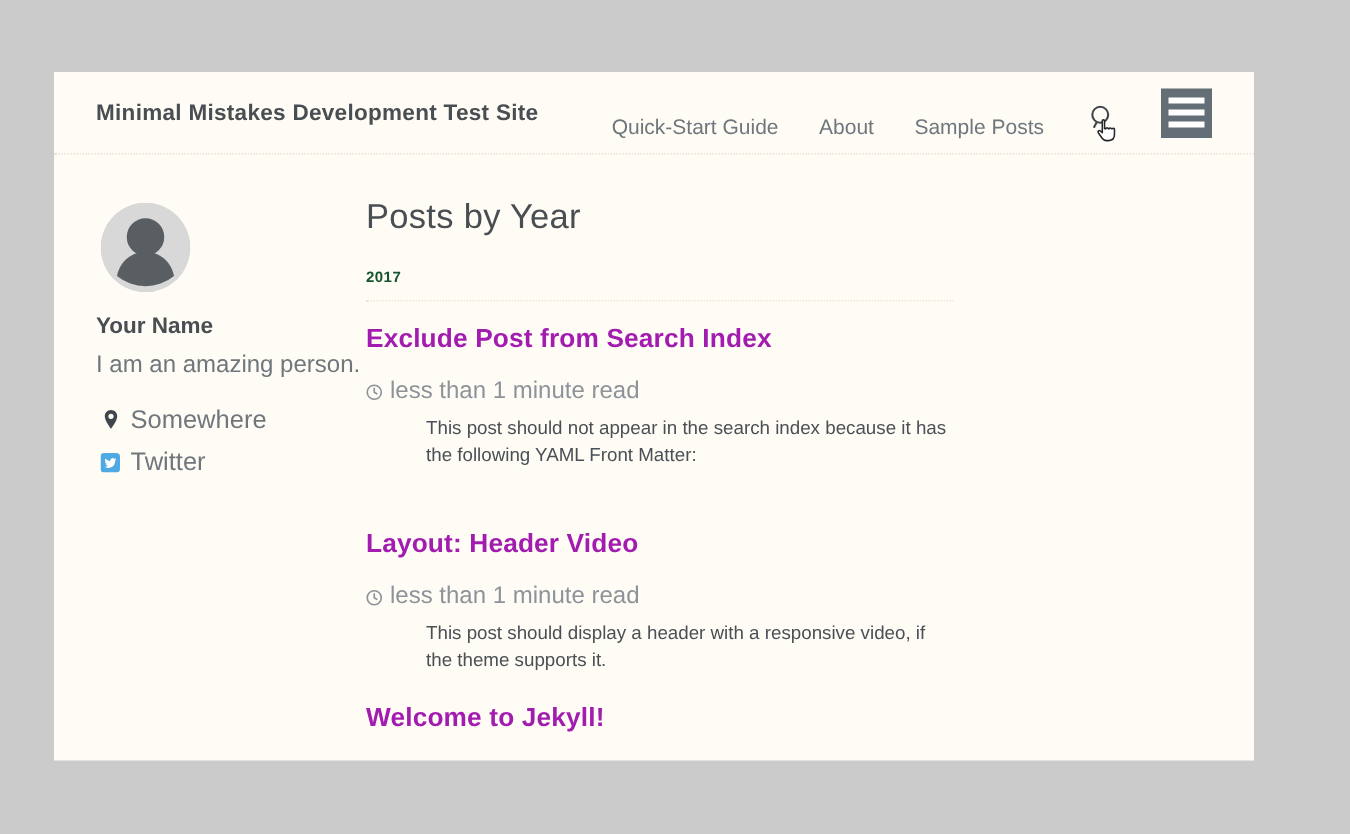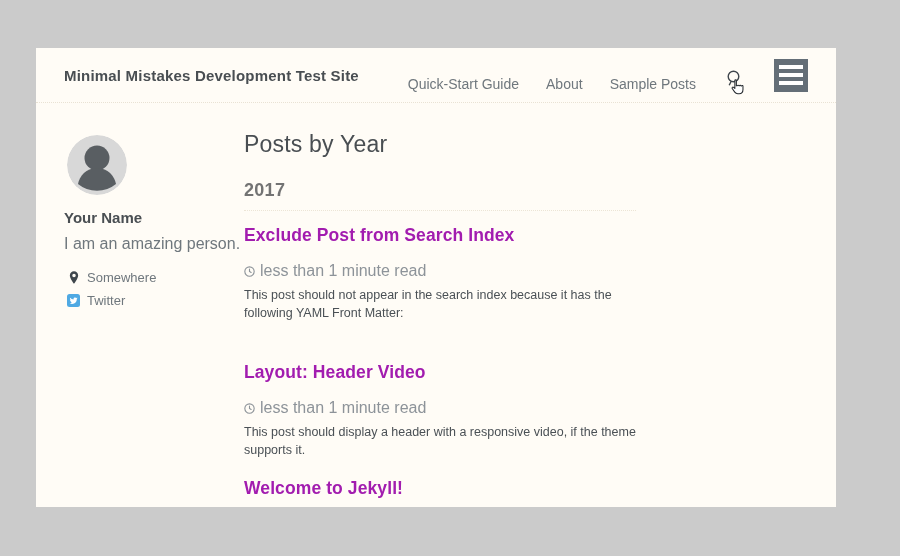--- a/index.html
+++ b/index.html
@@ -91,42 +91,42 @@
   .author-bio {
     margin-top: 9px;
     font-size: 16px;
     color: #6f777d;
   }
   .author-links { margin-top: 17px; }
   .author-link {
     display: flex;
     align-items: center;
     gap: 7px;
-    font-size: 13px;
+    font-size: 17px;
     color: #6f777d;
     margin-bottom: 8px;
     cursor: pointer;
     padding-left: 3px;
   }
   .author-link .link-icon { width: 13px; display: inline-flex; justify-content: center; }
   
   .main-col { width: 392px; }
   .page-title {
     font-size: 23px;
     font-weight: normal;
     color: #494e52;
     letter-spacing: 0.2px;
   }
   .year-heading {
     margin-top: 22px;
     padding-bottom: 9px;
     border-bottom: 1px dotted #ece5d6;
-    font-size: 18px;
-    font-weight: bold;
-    color: #737373;
+    font-size: 10px;
+    font-weight: bold;
+    color: #14532d;
     letter-spacing: 0.3px;
   }
   .post-item { margin-top: 14px; }
   .post-title {
     font-size: 17.5px;
     font-weight: bold;
     color: #a21caf;
     cursor: pointer;
     letter-spacing: 0.1px;
   }
@@ -138,20 +138,21 @@
     font-size: 16px;
     color: #8d9399;
   }
   .post-meta svg { flex: none; }
   .post-excerpt {
     margin-top: 6px;
     font-size: 12.5px;
     line-height: 1.45;
     color: #4a5055;
     padding-bottom: 26px;
+    margin-left: 40px;
   }
   .post-item:last-child .post-excerpt { padding-bottom: 4px; }
 </style>
 </head>
 <body>
 
 <div class="page-card">
 
   <header class="masthead">
     <span class="site-title">Minimal Mistakes Development Test Site</span>

